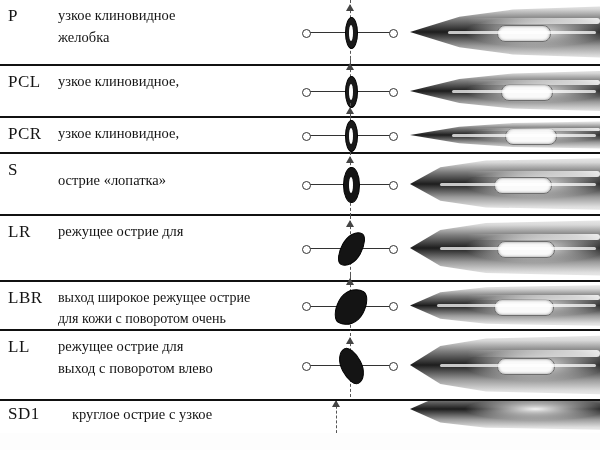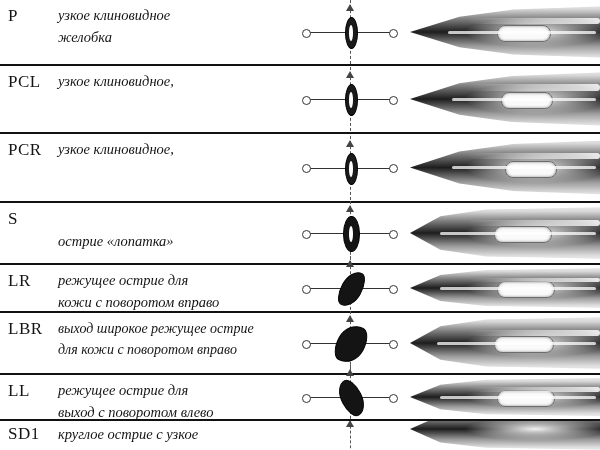--- a/index.html
+++ b/index.html
@@ -39,21 +39,20 @@
     color: #141414;
     font-family: "Liberation Serif", serif;
   }
   .desc-cell {
     box-sizing: border-box;
     flex: 1 1 auto;
     padding: 5px 4px 4px 0;
     font-size: 14.5px;
     line-height: 1.5;
     color: #141414;
-    font-style: italic;
   }
   .desc-cell div { white-space: nowrap; }
   
   .xs-cell {
     box-sizing: border-box;
     flex: 0 0 120px;
     width: 120px;
     position: relative;
   }
   .xs-wrap {
@@ -198,20 +197,21 @@
     left: 30%;
     right: 0;
     top: 28%;
     height: 10%;
     background: linear-gradient(to right, rgba(255,255,255,0.0), rgba(255,255,255,0.85));
     border-radius: 6px;
   }
   .row.last {
     border-bottom: none;
     overflow: hidden;
+    gap: 14px;
   }
   .row.last .code-cell, .row.last .desc-cell { padding-top: 3px; }
 </style>
 </head>
 <body>
 
 <div id="page">
 
   <div class="row" style="height:66px">
     <div class="code-cell">
@@ -232,21 +232,21 @@
       </div>
     </div>
     <div class="needle-cell">
       <div class="needle tip-long"></div>
       <div class="eye" style="left:46%; width:52px"></div>
       <div class="groove" style="left:20%; right:2%"></div>
       <div class="sheen"></div>
     </div>
   </div>
 
-  <div class="row" style="height:68px">
+  <div class="row" style="height:52px">
     <div class="code-cell">
       <span>PCL</span>
     </div>
     <div class="desc-cell">
       <div>узкое клиновидное,</div>
     </div>
     <div class="xs-cell">
       <div class="xs-wrap">
         <div class="v-axis"></div>
         <div class="arrow-up"></div>
@@ -257,21 +257,21 @@
       </div>
     </div>
     <div class="needle-cell">
       <div class="needle tip-long"></div>
       <div class="eye" style="left:48%; width:50px"></div>
       <div class="groove" style="left:22%; right:2%"></div>
       <div class="sheen"></div>
     </div>
   </div>
 
-  <div class="row" style="height:69px">
+  <div class="row" style="height:36px">
     <div class="code-cell">
       <span>PCR</span>
     </div>
     <div class="desc-cell">
       <div>узкое клиновидное,</div>
     </div>
     <div class="xs-cell">
       <div class="xs-wrap">
         <div class="v-axis"></div>
         <div class="arrow-up"></div>
@@ -286,94 +286,93 @@
       <div class="eye" style="left:50%; width:50px"></div>
       <div class="groove" style="left:22%; right:2%"></div>
       <div class="sheen"></div>
     </div>
   </div>
 
   <div class="row" style="height:62px">
     <div class="code-cell">
       <span>S</span>
     </div>
-    <div class="desc-cell" style="padding-top:28px">
+    <div class="desc-cell" style="padding-top:16px">
       <div>остриe «лопатка»</div>
     </div>
     <div class="xs-cell">
       <div class="xs-wrap">
         <div class="v-axis"></div>
         <div class="arrow-up"></div>
         <div class="h-axis"></div>
         <div class="tick-left"></div>
         <div class="tick-right"></div>
         <div class="blade mid white-core"></div>
       </div>
     </div>
     <div class="needle-cell">
       <div class="needle tip-short"></div>
       <div class="eye" style="left:44%; width:56px"></div>
       <div class="groove" style="left:16%; right:2%"></div>
       <div class="sheen"></div>
     </div>
   </div>
 
-  <div class="row" style="height:48px">
+  <div class="row" style="height:66px">
     <div class="code-cell">
       <span>LR</span>
     </div>
     <div class="desc-cell">
       <div>режущее остриe для</div>
-      <div>кожи с поворотом вправо</div>
     </div>
     <div class="xs-cell">
       <div class="xs-wrap">
         <div class="v-axis"></div>
         <div class="arrow-up"></div>
         <div class="h-axis"></div>
         <div class="tick-left"></div>
         <div class="tick-right"></div>
         <div class="blade leaf rot-r"></div>
       </div>
     </div>
     <div class="needle-cell">
       <div class="needle tip-short"></div>
       <div class="eye" style="left:46%; width:56px"></div>
       <div class="groove" style="left:16%; right:2%"></div>
       <div class="sheen"></div>
     </div>
   </div>
 
-  <div class="row" style="height:62px">
+  <div class="row" style="height:49px">
     <div class="code-cell">
       <span>LBR</span>
     </div>
     <div class="desc-cell" style="font-size:14px">
       <div>выход широкое режущее остриe</div>
-      <div>для кожи с поворотом вправо</div>
+      <div>для кожи с поворотом очень</div>
     </div>
     <div class="xs-cell">
       <div class="xs-wrap">
         <div class="v-axis"></div>
         <div class="arrow-up"></div>
         <div class="h-axis"></div>
         <div class="tick-left"></div>
         <div class="tick-right"></div>
         <div class="blade wide rot-r"></div>
       </div>
     </div>
     <div class="needle-cell">
       <div class="needle tip-short"></div>
       <div class="eye" style="left:44%; width:58px"></div>
       <div class="groove" style="left:14%; right:2%"></div>
       <div class="sheen"></div>
     </div>
   </div>
 
-  <div class="row" style="height:46px">
+  <div class="row" style="height:70px">
     <div class="code-cell">
       <span>LL</span>
     </div>
     <div class="desc-cell">
       <div>режущее остриe для</div>
       <div>выход с поворотом влево</div>
     </div>
     <div class="xs-cell">
       <div class="xs-wrap">
         <div class="v-axis"></div>

